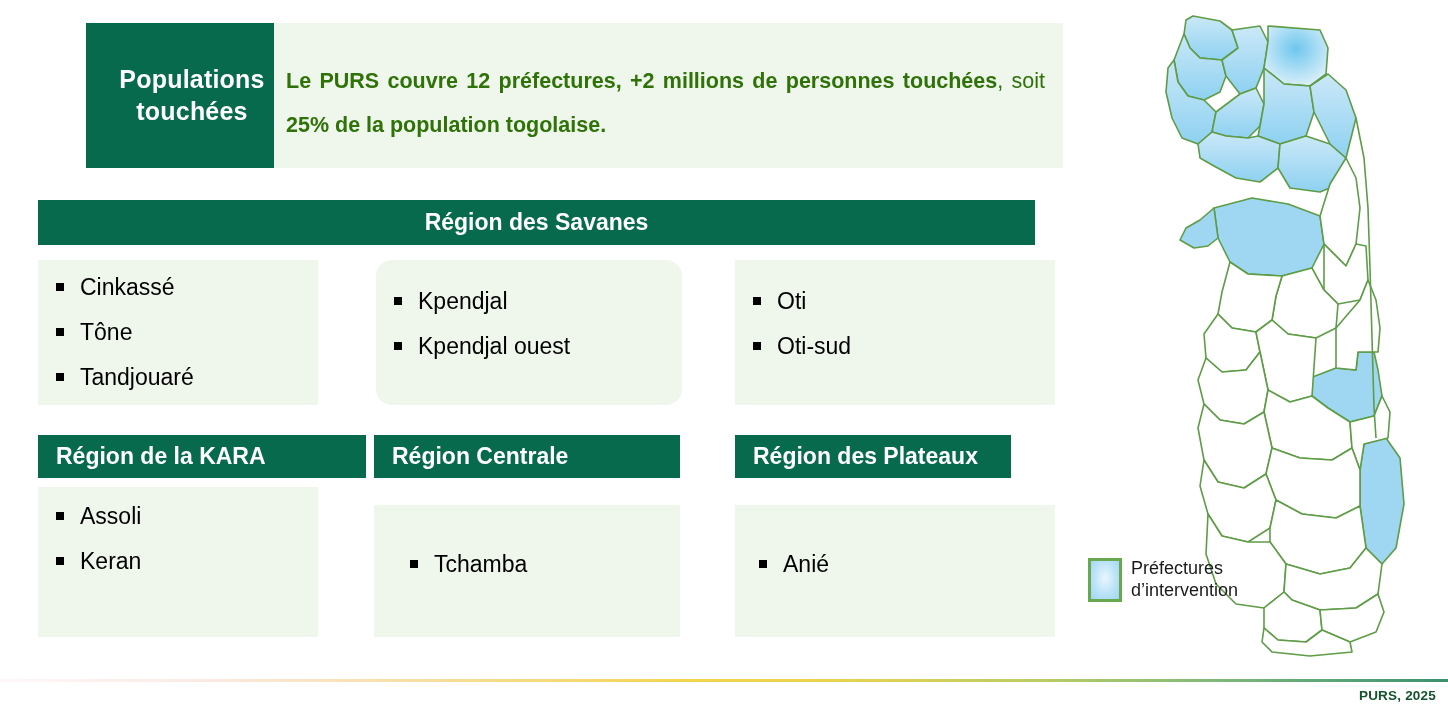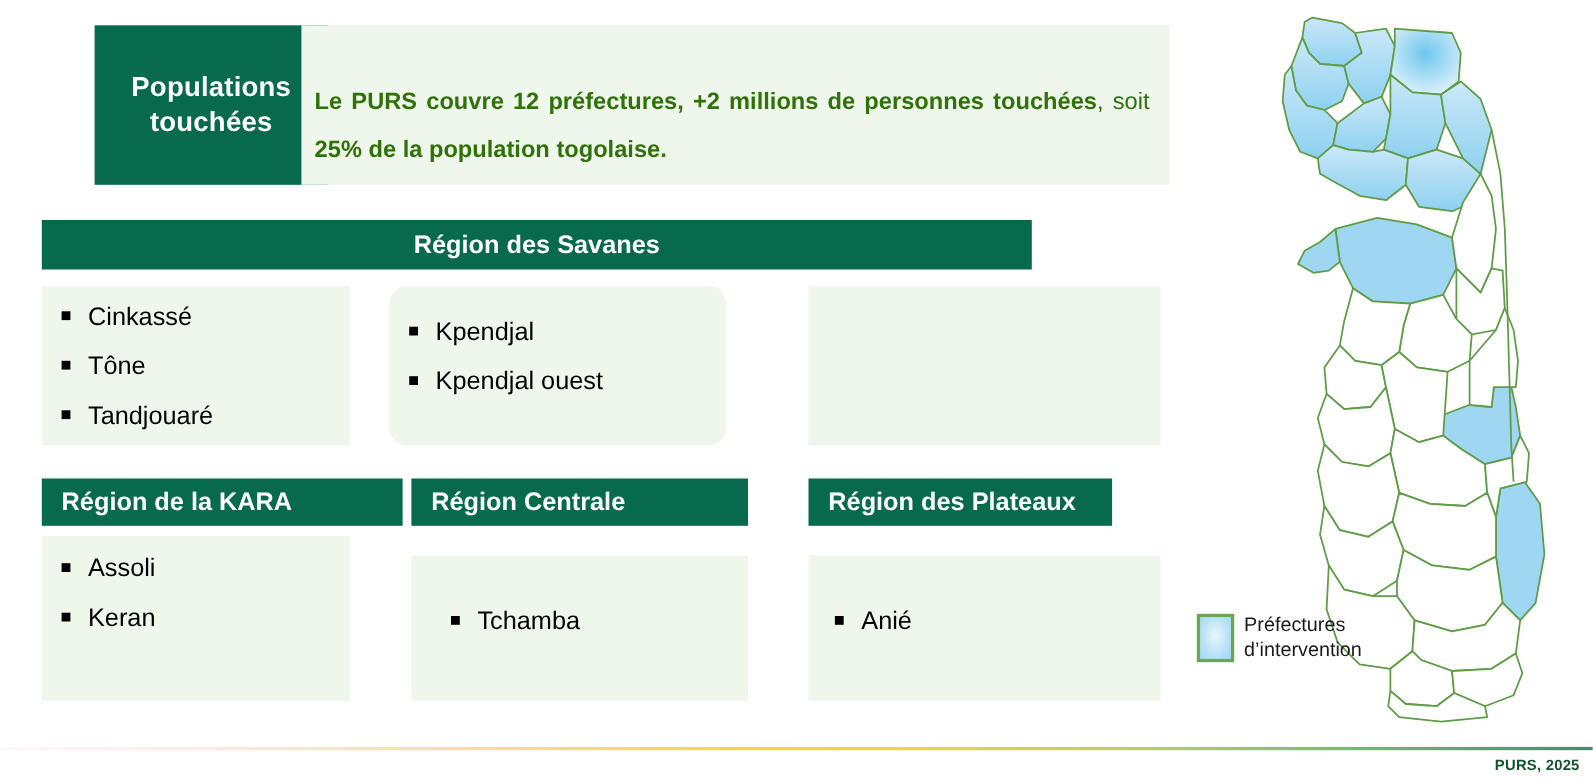--- a/index.html
+++ b/index.html
@@ -39,21 +39,21 @@
   }
 
   #intro-block {
     position: absolute;
     left: 274px;
     top: 23px;
     width: 789px;
     height: 145px;
     background: #EFF6EB;
     box-sizing: border-box;
-    padding: 47px 18px 0 12px;
+    padding: 36px 18px 0 12px;
   }
   #intro-block .intro-text {
     font-size: 21.5px;
     line-height: 2.05;
     color: #2E7208;
     text-align: justify;
     text-align-last: left;
     font-weight: normal;
   }
   #intro-block .intro-text b { font-weight: bold; }
@@ -65,21 +65,21 @@
     color: #ffffff;
     font-size: 23px;
     font-weight: bold;
     display: flex;
     align-items: center;
     box-sizing: border-box;
   }
   .region-bar.center { justify-content: center; }
   .region-bar.left { justify-content: flex-start; padding-left: 18px; }
 
-  #savanes-bar { left: 38px; top: 200px; width: 900px; height: 45px; }
+  #savanes-bar { left: 38px; top: 200px; width: 997px; height: 45px; }
   #kara-bar     { left: 38px;  top: 435px; width: 328px; height: 43px; }
   #centrale-bar { left: 374px; top: 435px; width: 306px; height: 43px; }
   #plateaux-bar { left: 735px; top: 435px; width: 276px; height: 43px; }
 
   
   .list-panel {
     position: absolute;
     background: #EFF6EB;
     box-sizing: border-box;
   }
@@ -100,21 +100,21 @@
     width: 8px;
     height: 8px;
     background: #000000;
     margin-right: 16px;
     flex: 0 0 auto;
     position: relative;
     top: -4px;
   }
 
   #savanes-col1 { left: 38px;  top: 260px; width: 280px; height: 145px; padding: 16px 0 0 18px; }
-  #savanes-col2 { left: 354px; top: 260px; width: 306px; height: 145px; padding: 30px 0 0 18px; border-radius: 16px; }
+  #savanes-col2 { left: 376px; top: 260px; width: 306px; height: 145px; padding: 30px 0 0 18px; border-radius: 16px; }
   #savanes-col3 { left: 735px; top: 260px; width: 320px; height: 145px; padding: 30px 0 0 18px; }
   #savanes-col1 li { margin-bottom: 22px; }
   #savanes-col2 li { margin-bottom: 22px; }
   #savanes-col3 li { margin-bottom: 22px; }
 
   #kara-list     { left: 38px;  top: 487px; width: 280px; height: 150px; padding: 18px 0 0 18px; }
   #centrale-list { left: 374px; top: 505px; width: 306px; height: 132px; padding: 48px 0 0 36px; }
   #plateaux-list { left: 735px; top: 505px; width: 320px; height: 132px; padding: 48px 0 0 24px; }
   #kara-list li { margin-bottom: 22px; }
 
@@ -219,20 +219,28 @@
       </li>
     <li>
         <span class="bullet"></span>
         <span>Kpendjal ouest</span>
       </li>
   </ul>
 </div>
 
 <div class="list-panel" id="savanes-col3">
   <ul>
+    <li>
+        <span class="bullet"></span>
+        <span>Oti</span>
+      </li>
+    <li>
+        <span class="bullet"></span>
+        <span>Oti-sud</span>
+      </li>
   </ul>
 </div>
 
 <div class="region-bar left" id="kara-bar">
   <span>Région de la KARA</span>
 </div>
 <div class="region-bar left" id="centrale-bar">
   <span>Région Centrale</span>
 </div>
 <div class="region-bar left" id="plateaux-bar">

